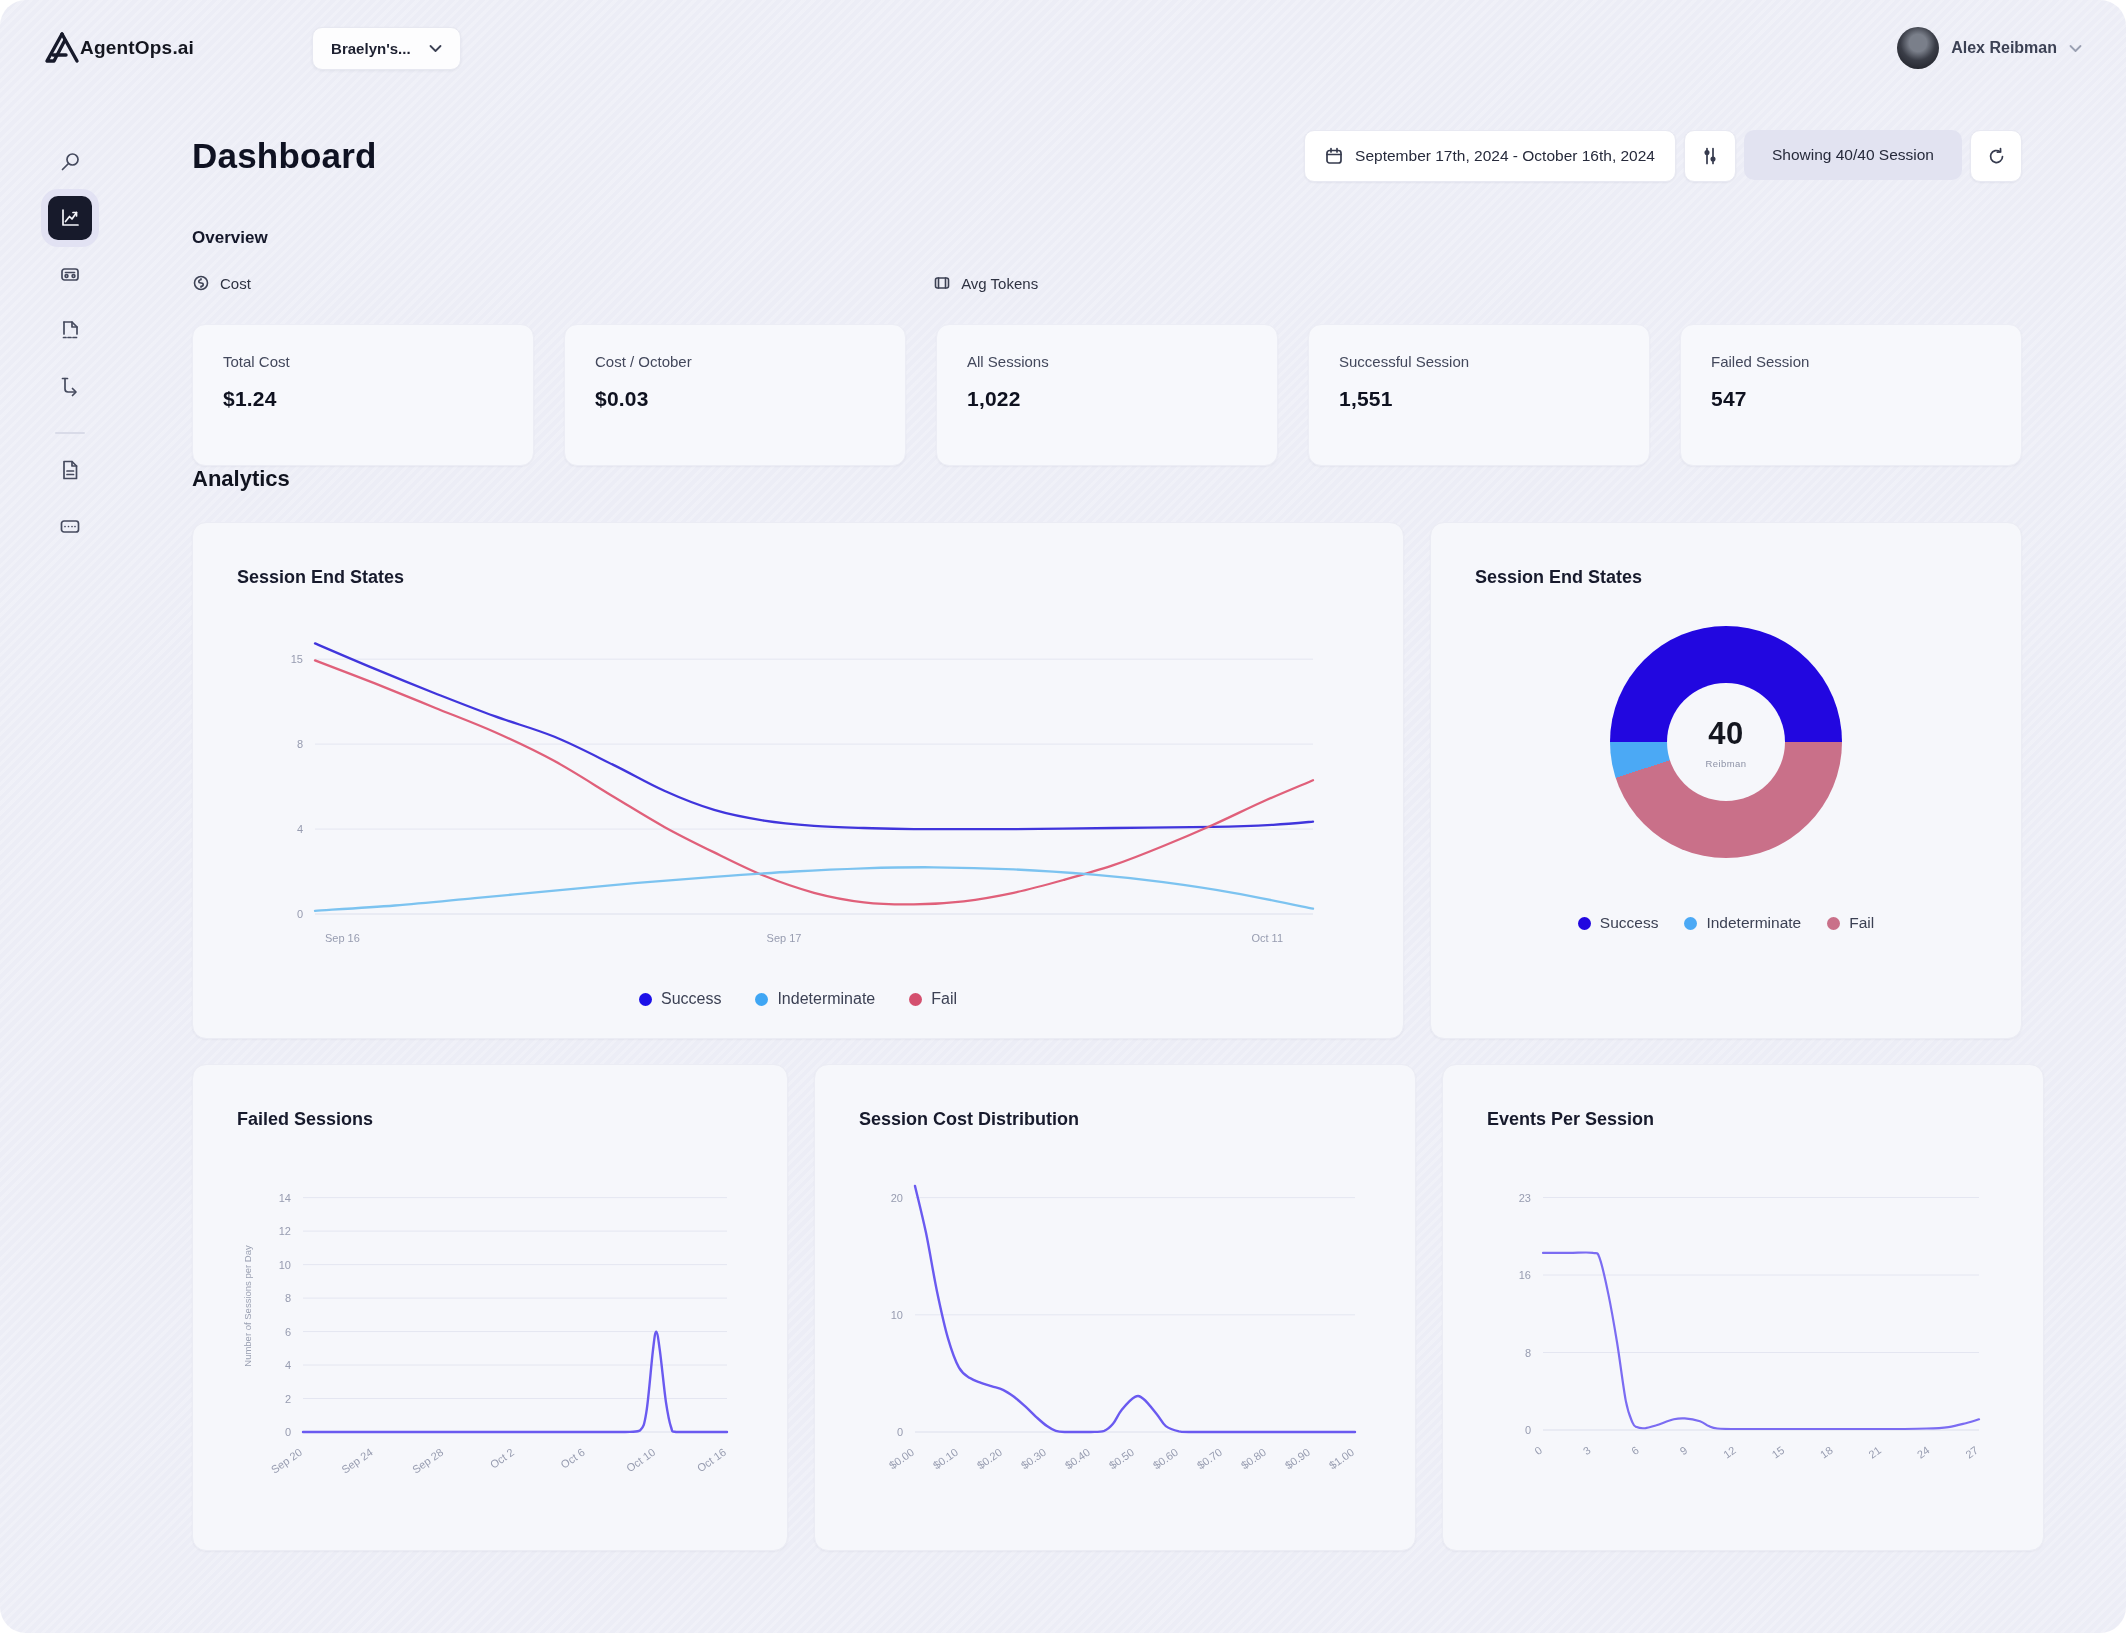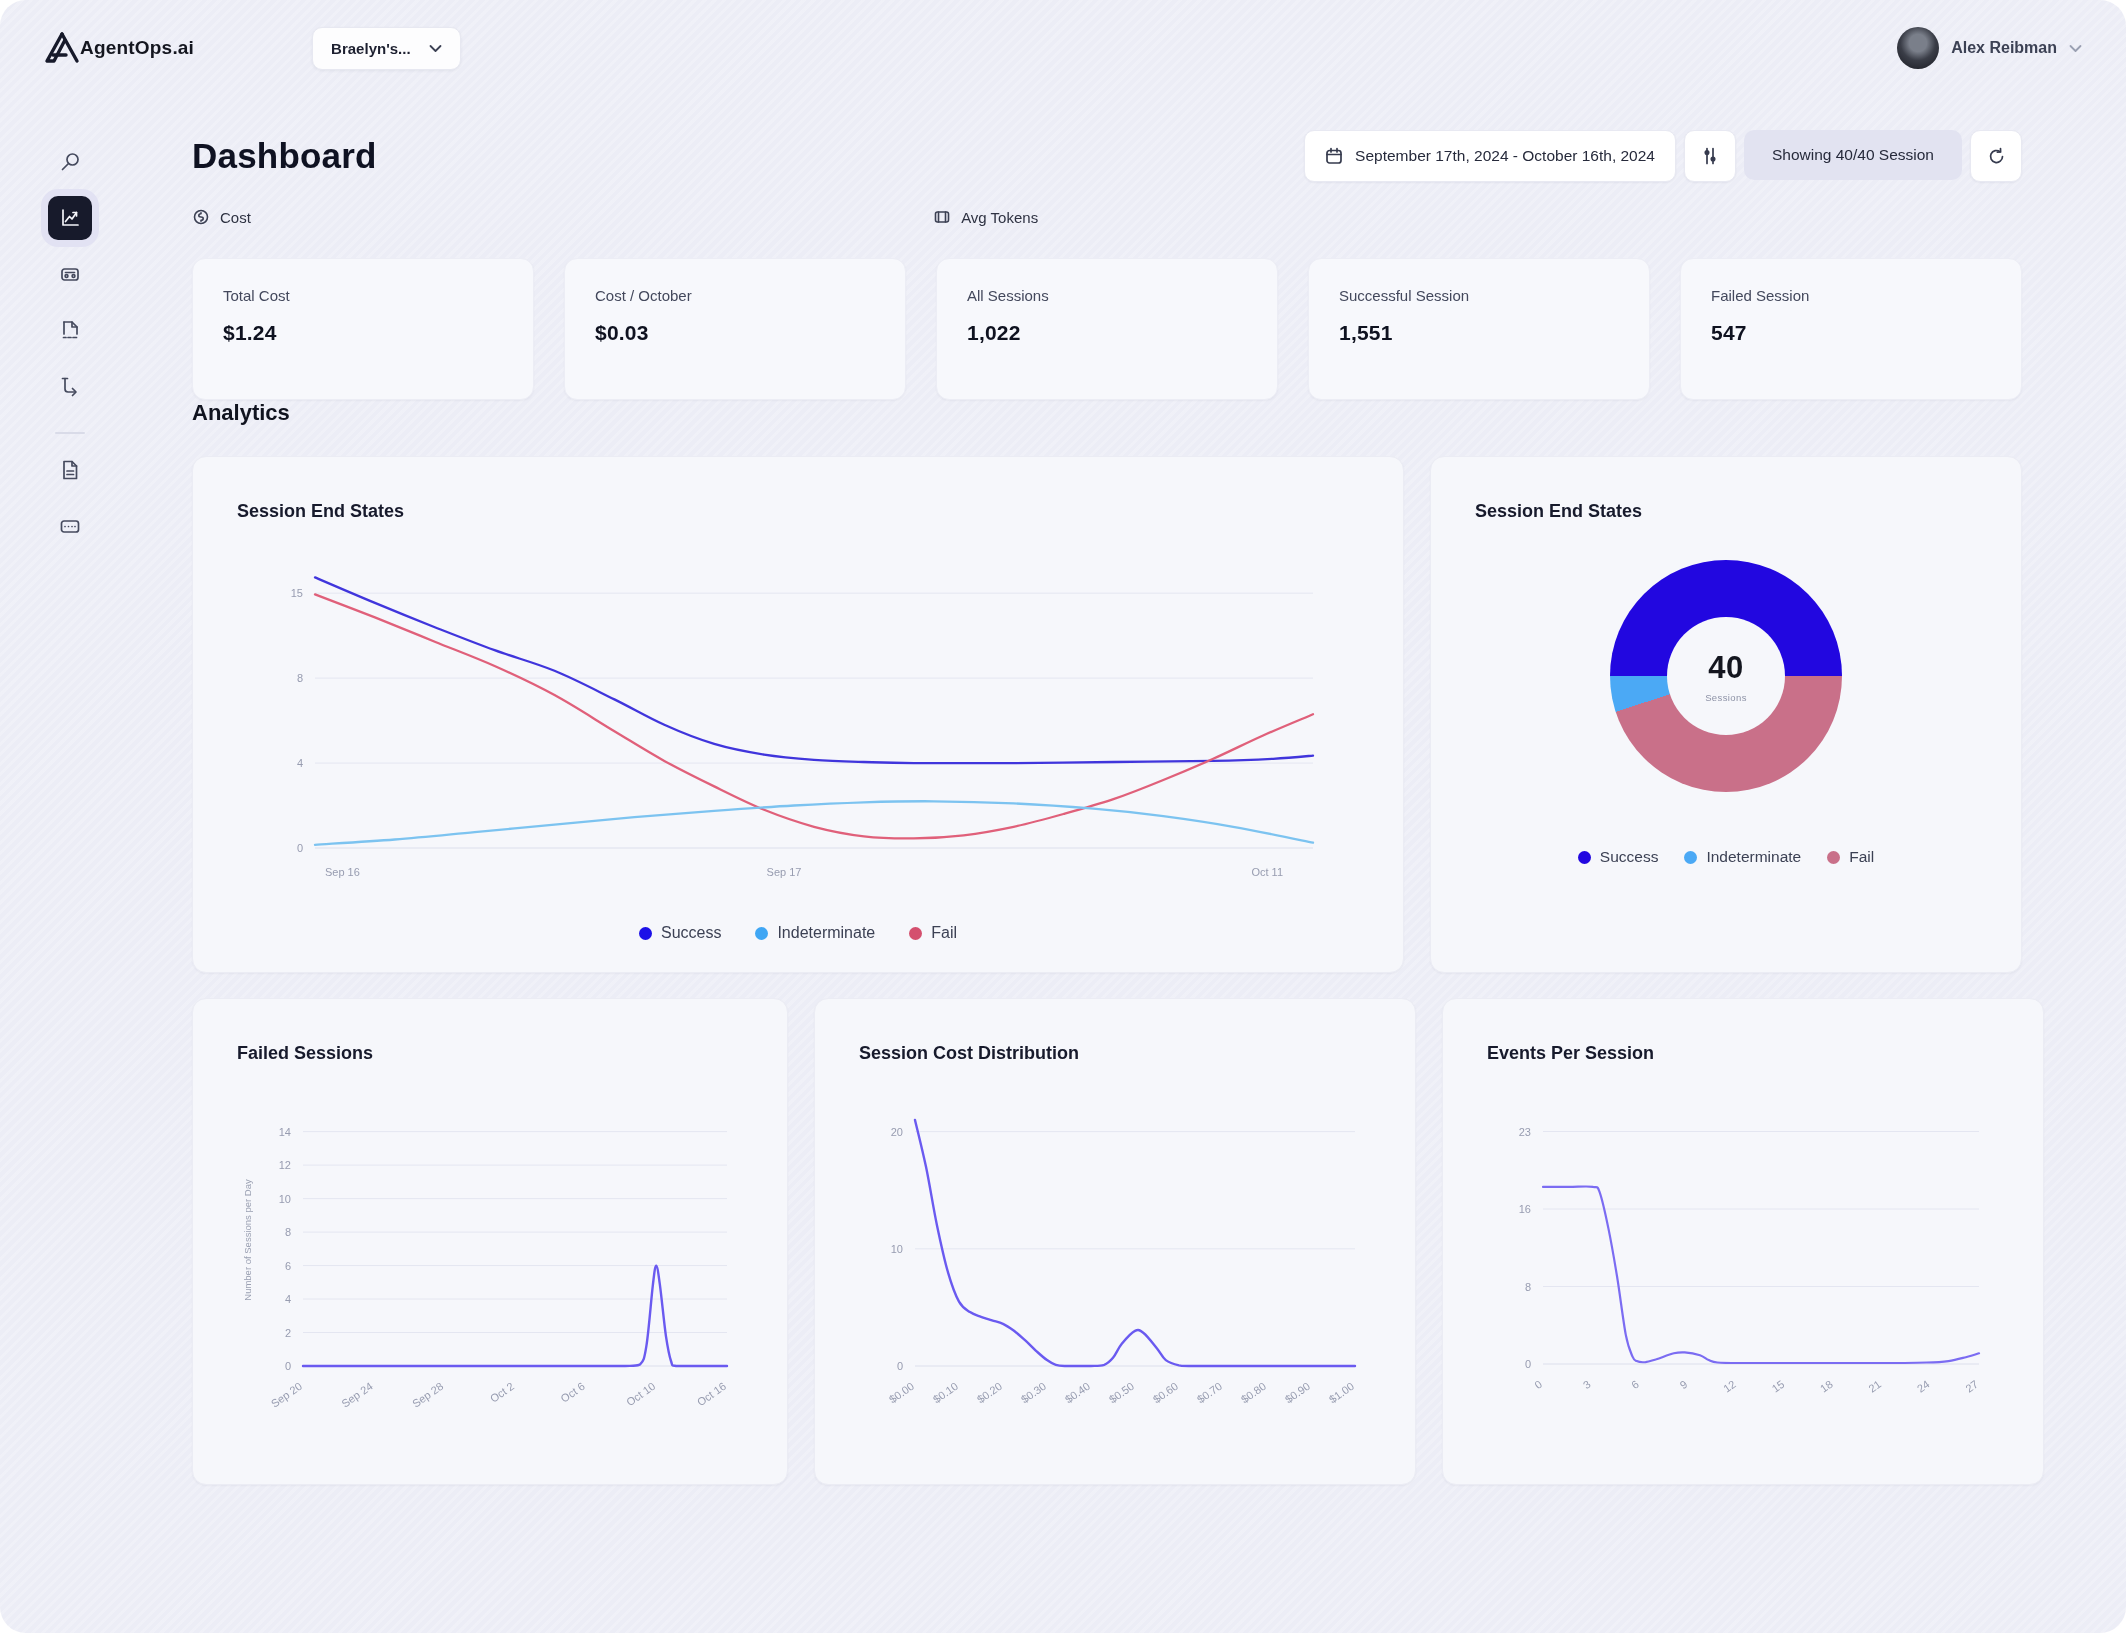--- a/index.html
+++ b/index.html
@@ -178,20 +178,21 @@
           </div>
           <div class="ctl white sq">
             <svg width="19" height="19" viewBox="0 0 19 19">
               <path d="M15.5 9.5 A6 6 0 1 1 13.2 4.8"></path>
                 <path d="M13.5 1.5 L13.6 5 L10.2 5.1"></path>
             </svg>
           </div>
         </div>
       </div>
 
+      <div class="sec-label">Overview</div>
 
       <div class="toggle-row">
         <div class="toggle t1">
           <svg width="18" height="18" viewBox="0 0 18 18">
             <circle cx="9" cy="9" r="6.5"></circle>
               <path d="M9 5.8 Q6.8 5.8 6.8 7.6 Q6.8 9 9 9 Q11.2 9 11.2 10.4 Q11.2 12.2 9 12.2 M9 4.8 L9 5.8 M9 12.2 L9 13.2"></path>
           </svg>
           <span>Cost</span>
         </div>
         <div class="toggle t2">
@@ -264,21 +265,21 @@
               </span>
             </div>
         </div>
 
         <div class="a-card donut-card">
           <div class="a-title">Session End States</div>
           <div class="donut-zone">
             <div class="donut" style="background: conic-gradient(from 90deg, rgb(201, 112, 137) 0%, rgb(201, 112, 137) 45%, rgb(75, 169, 245) 45%, rgb(75, 169, 245) 50%, rgb(34, 7, 224) 50%, rgb(34, 7, 224) 100%);">
               <div class="donut-hole">
                 <div class="donut-num">40</div>
-                <div class="donut-sub">Sessions</div>
+                <div class="donut-sub">Reibman</div>
               </div>
             </div>
           </div>
           <div class="legend">
               <span class="lg-item">
                 <span class="lg-dot" style="background: rgb(34, 7, 224);"></span>
                 <span>Success</span>
               </span>
               <span class="lg-item">
                 <span class="lg-dot" style="background: rgb(75, 169, 245);"></span>

